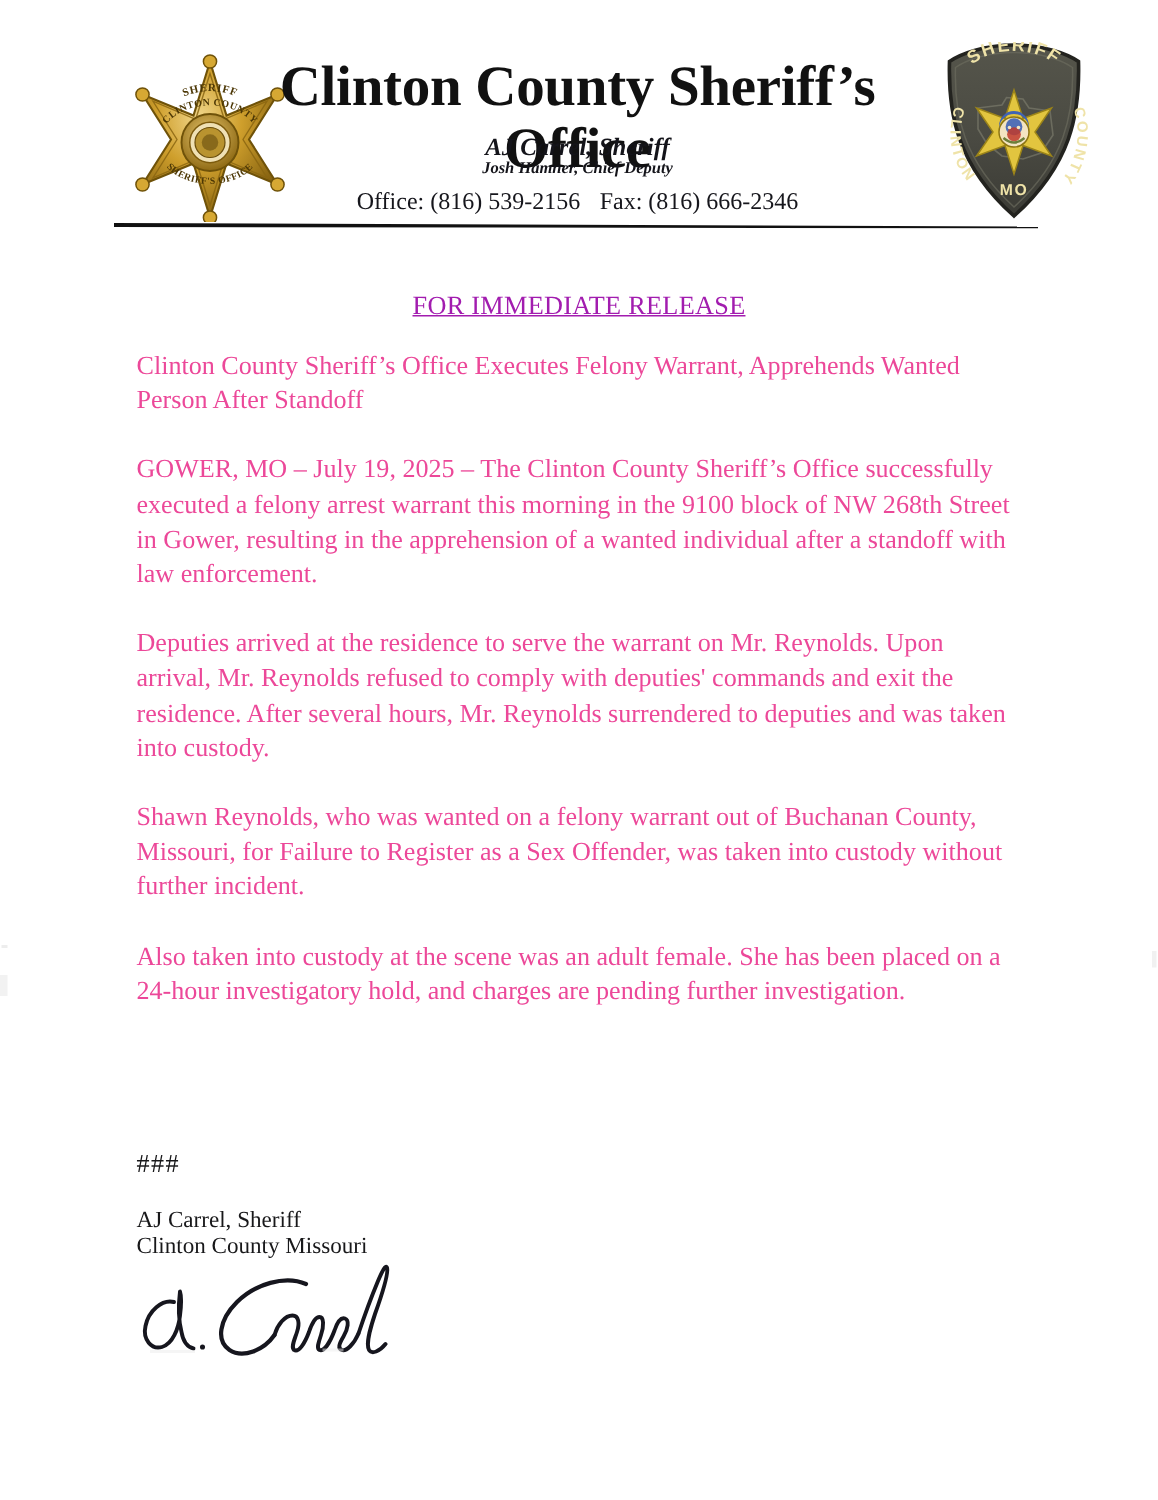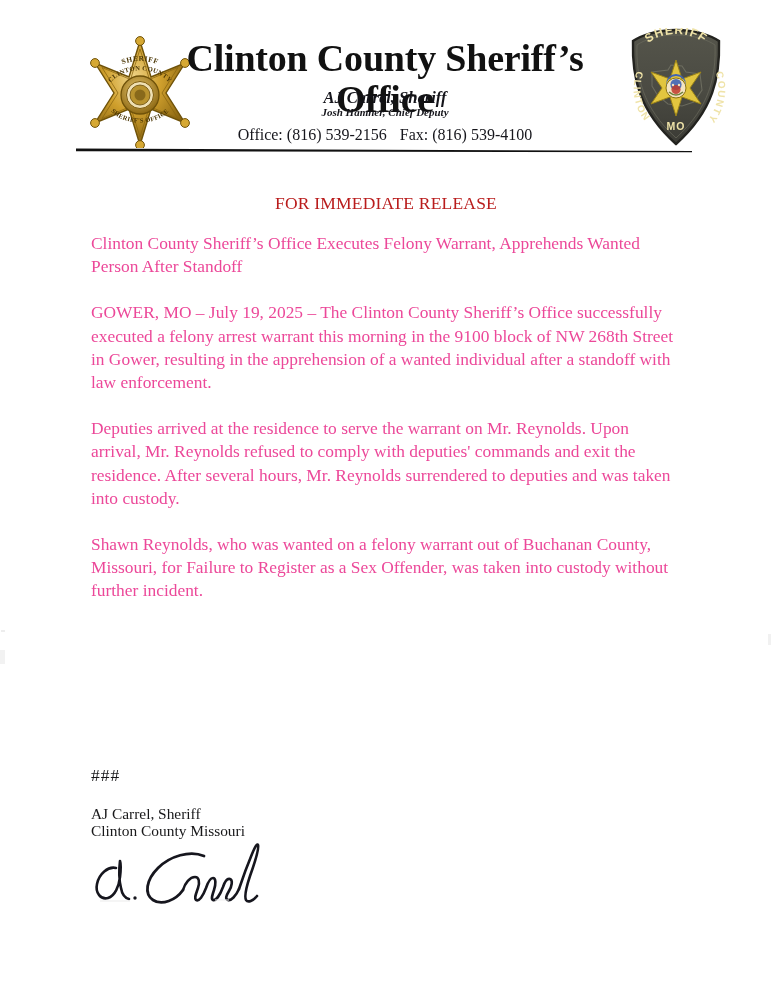--- a/index.html
+++ b/index.html
@@ -113,22 +113,23 @@
   }
 
   
   #release-heading {
     position: absolute;
     left: 91px;
     top: 193px;
     width: 590px;
     text-align: center;
     font-size: 17.5px;
-    color: #b91c1c;
+    color: #a21caf;
     letter-spacing: 0.2px;
+    text-decoration: underline;
   }
 
   #body-copy {
     position: absolute;
     left: 91px;
     top: 232px;
     width: 592px;
     font-size: 17.4px;
     line-height: 23.2px;
     color: #ec4899;
@@ -228,21 +229,21 @@
         </text>
         <text font-family="Liberation Serif, serif" font-size="6.4" font-weight="bold" fill="#4c3705" letter-spacing="0.3">
           <textPath href="#arcBot" startOffset="50%" text-anchor="middle">SHERIFF'S OFFICE</textPath>
         </text>
       </svg>
     </div>
 
     <div id="agency-title">Clinton County Sheriff’s Office</div>
     <div id="sheriff-name">AJ Carrel, Sheriff</div>
     <div id="chief-deputy">Josh Hamner, Chief Deputy</div>
-    <div id="contact-line"><span>Office: (816) 539-2156</span><span class="gap"></span><span>Fax: (816) 539-4100</span></div>
+    <div id="contact-line"><span>Office: (816) 539-2156</span><span class="gap"></span><span>Fax: (816) 666-2346</span></div>
 
     <svg id="header-rule" viewBox="0 0 616 6" preserveAspectRatio="none" xmlns="http://www.w3.org/2000/svg">
       <polygon points="0,0.6 616,3.0 616,4.2 0,3.3" fill="#111111"></polygon>
     </svg>
 
     <svg id="shield-patch" viewBox="0 0 104 120" xmlns="http://www.w3.org/2000/svg">
       <defs>
         <linearGradient id="patchgrad" x1="0" y1="0" x2="0" y2="1">
           <stop offset="0%" stop-color="#55554b"></stop>
           <stop offset="55%" stop-color="#4a4a42"></stop>
@@ -282,20 +283,21 @@
     </svg>
   </div>
 
   <div id="release-heading">FOR IMMEDIATE RELEASE</div>
 
   <div id="body-copy">
     <p>Clinton County Sheriff’s Office Executes Felony Warrant, Apprehends Wanted Person After Standoff</p>
     <p>GOWER, MO – July 19, 2025 – The Clinton County Sheriff’s Office successfully executed a felony arrest warrant this morning in the 9100 block of NW 268th Street in Gower, resulting in the apprehension of a wanted individual after a standoff with law enforcement.</p>
     <p>Deputies arrived at the residence to serve the warrant on Mr. Reynolds. Upon arrival, Mr. Reynolds refused to comply with deputies' commands and exit the residence. After several hours, Mr. Reynolds surrendered to deputies and was taken into custody.</p>
     <p>Shawn Reynolds, who was wanted on a felony warrant out of Buchanan County, Missouri, for Failure to Register as a Sex Offender, was taken into custody without further incident.</p>
+    <p>Also taken into custody at the scene was an adult female. She has been placed on a 24-hour investigatory hold, and charges are pending further investigation.</p>
   </div>
 
   <div id="end-mark">###</div>
 
   <div id="signature-block">
     <div>AJ Carrel, Sheriff</div>
     <div>Clinton County Missouri</div>
   </div>
 
   <svg id="signature-mark" viewBox="0 0 190 80" xmlns="http://www.w3.org/2000/svg">

